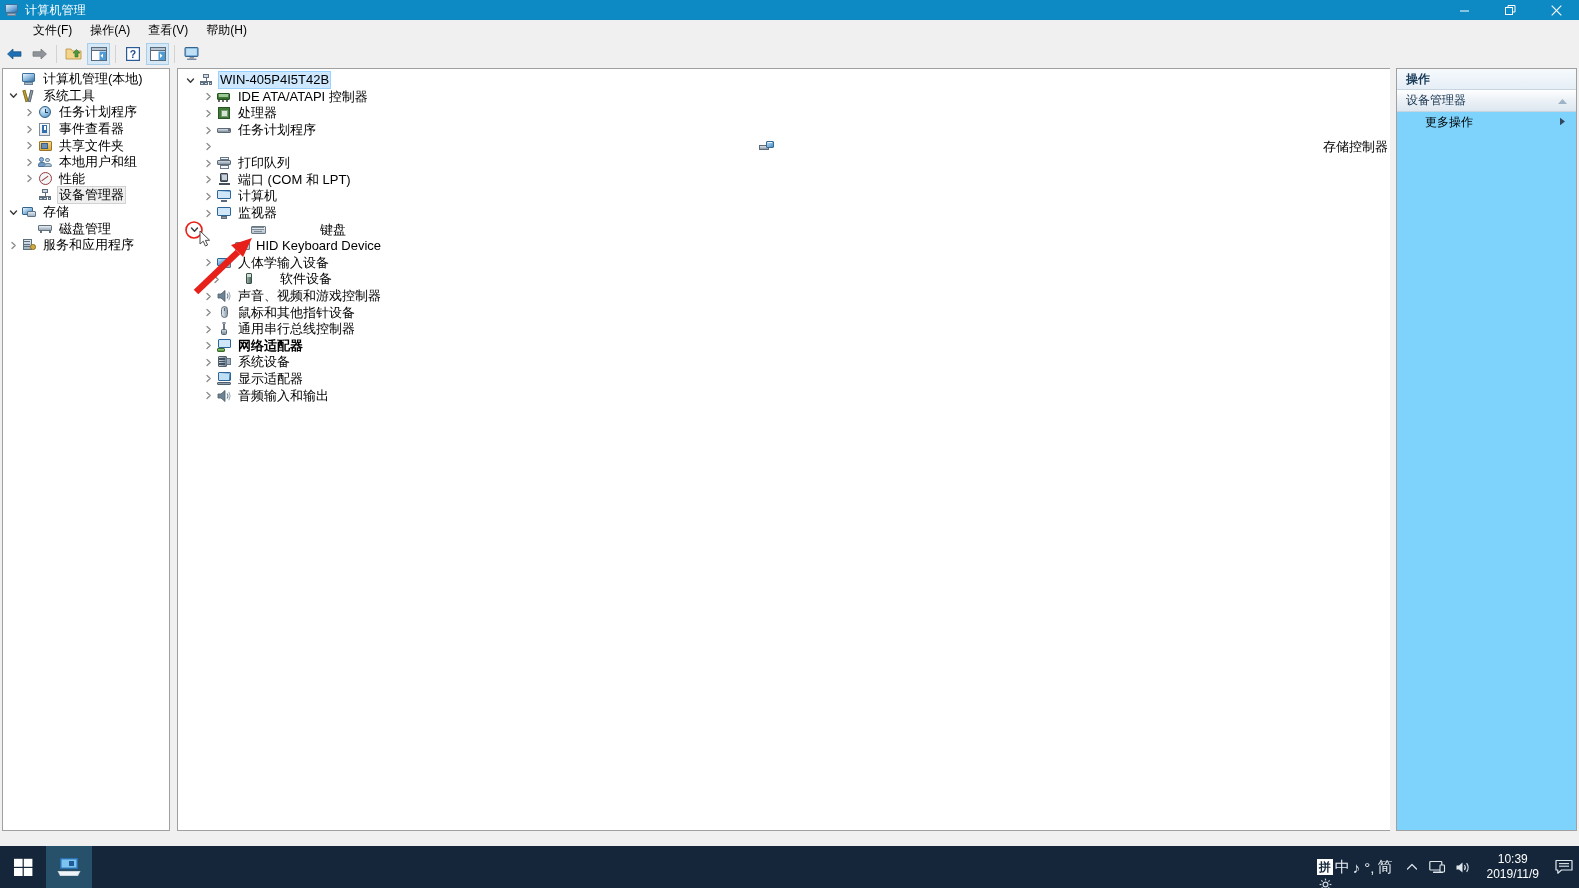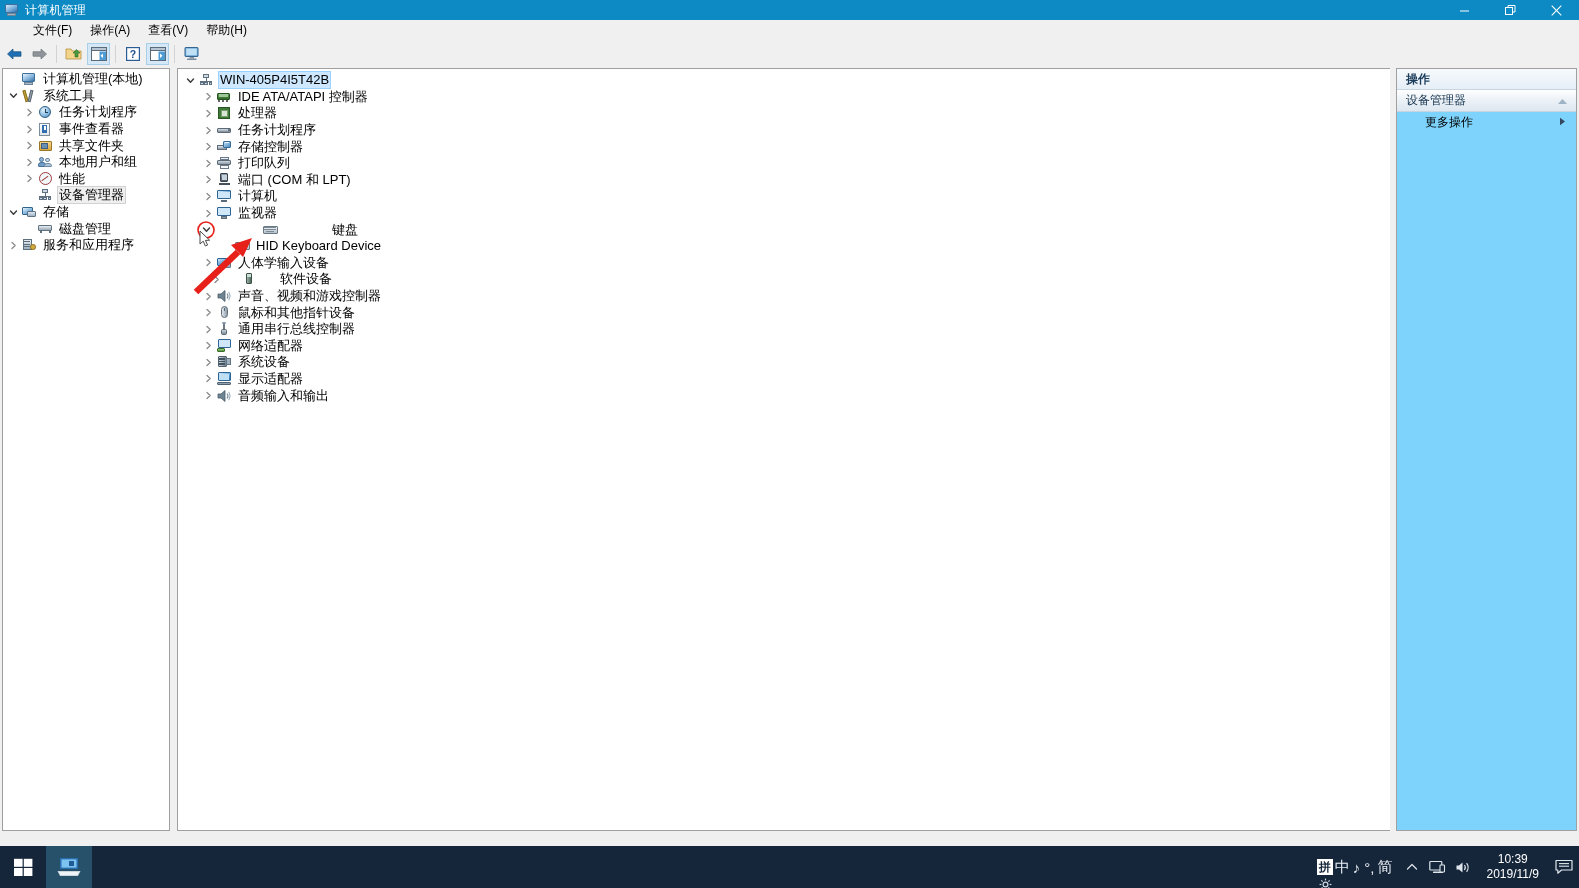--- a/index.html
+++ b/index.html
@@ -573,21 +573,21 @@
                 <polyline points="3,1.5 6.2,4.5 3,7.5" fill="none" stroke="#8a8a8a" stroke-width="1.3" stroke-linecap="round" stroke-linejoin="round"></polyline>
               </svg>
           </div>
           <div class="ticon">
             <div class="ic" style="left:1px;top:5.5px;width:14px;height:5px;background:linear-gradient(to bottom,#d8dee4,#7d8b98);border:1px solid #5c6a77;border-radius:1px;"></div>
             <div class="ic" style="left:11.5px;top:7px;width:2px;height:2px;border-radius:50%;background:#4a5864;"></div>
           </div>
           <div class="tlabel">任务计划程序</div>
         </div>
 
-        <div class="trow" style="padding-left:22px;">
+        <div class="trow" style="padding-left:22px;justify-content:space-between;">
           <div class="chev">
             <svg width="9" height="9" viewBox="0 0 9 9">
                 <polyline points="3,1.5 6.2,4.5 3,7.5" fill="none" stroke="#8a8a8a" stroke-width="1.3" stroke-linecap="round" stroke-linejoin="round"></polyline>
               </svg>
           </div>
           <div class="ticon">
             <div class="ic" style="left:0.5px;top:6px;width:10px;height:5px;background:linear-gradient(to bottom,#dfe6ec,#8d9ba8);border:1px solid #5c6a77;"></div>
             <div class="ic" style="left:7px;top:2px;width:8px;height:7px;background:linear-gradient(140deg,#bfe0f5,#4a8cc0);border:1px solid #336a96;border-radius:1px;"></div>
             <div class="ic" style="left:9px;top:3.5px;width:4px;height:1px;background:#e8f3fa;"></div>
           </div>
@@ -643,21 +643,21 @@
               </svg>
           </div>
           <div class="ticon">
             <div class="ic" style="left:1px;top:2px;width:14px;height:9px;background:linear-gradient(150deg,#d9edfb,#5f9fd4 60%,#2e6ea8);border:1px solid #2c6596;border-radius:1px;"></div>
             <div class="ic" style="left:2.3px;top:3.2px;width:11.4px;height:6.6px;background:#cfe7f8;"></div>
             <div class="ic" style="left:5px;top:11.2px;width:6px;height:2.5px;background:#8d9ba8;border:1px solid #5c6a77;"></div>
           </div>
           <div class="tlabel">监视器</div>
         </div>
 
-        <div class="trow" style="padding-left:20px;gap:48px;">
+        <div class="trow" style="padding-left:8px;gap:48px;">
           <div class="chev" style="position:relative;">
             <svg width="9" height="9" viewBox="0 0 9 9">
                 <polyline points="1.5,3 4.5,6.2 7.5,3" fill="none" stroke="#3a3a3a" stroke-width="1.4" stroke-linecap="round" stroke-linejoin="round"></polyline>
               </svg>
             <svg style="position:absolute;left:-4px;top:-4px;" width="24" height="24" viewBox="0 0 24 24">
               <circle cx="12" cy="12" r="8" fill="none" stroke="#e8201a" stroke-width="1.6"></circle>
             </svg>
           </div>
           <div class="ticon">
             <div class="ic" style="left:0.5px;top:4px;width:15px;height:8px;background:linear-gradient(to bottom,#eef2f6,#b3bfca);border:1px solid #6a7884;border-radius:1px;"></div>
@@ -741,21 +741,21 @@
               </svg>
           </div>
           <div class="ticon">
             <div class="ic" style="left:7.2px;top:1.5px;width:1.6px;height:7px;background:#6d7b88;"></div>
             <div class="ic" style="left:6px;top:0.8px;width:4px;height:2px;border-radius:1px;background:#8d9ba8;"></div>
             <div class="ic" style="left:5px;top:8px;width:6px;height:6px;border-radius:1.5px;background:linear-gradient(to bottom,#cdd7e0,#7c8b98);border:1px solid #54626e;"></div>
           </div>
           <div class="tlabel">通用串行总线控制器</div>
         </div>
 
-        <div class="trow" style="padding-left:22px;">
+        <div class="trow" style="padding-left:22px;font-weight:bold;">
           <div class="chev">
             <svg width="9" height="9" viewBox="0 0 9 9">
                 <polyline points="3,1.5 6.2,4.5 3,7.5" fill="none" stroke="#8a8a8a" stroke-width="1.3" stroke-linecap="round" stroke-linejoin="round"></polyline>
               </svg>
           </div>
           <div class="ticon">
             <div class="ic" style="left:2px;top:1.5px;width:13px;height:9px;background:linear-gradient(150deg,#d9edfb,#5f9fd4 60%,#2e6ea8);border:1px solid #2c6596;border-radius:1px;"></div>
             <div class="ic" style="left:3.2px;top:2.7px;width:10.6px;height:6.6px;background:#cfe7f8;"></div>
             <div class="ic" style="left:0.5px;top:10.5px;width:8px;height:3.5px;background:linear-gradient(to bottom,#9fd18a,#4d8f3c);border:1px solid #3b6e2d;border-radius:1px;"></div>
           </div>

